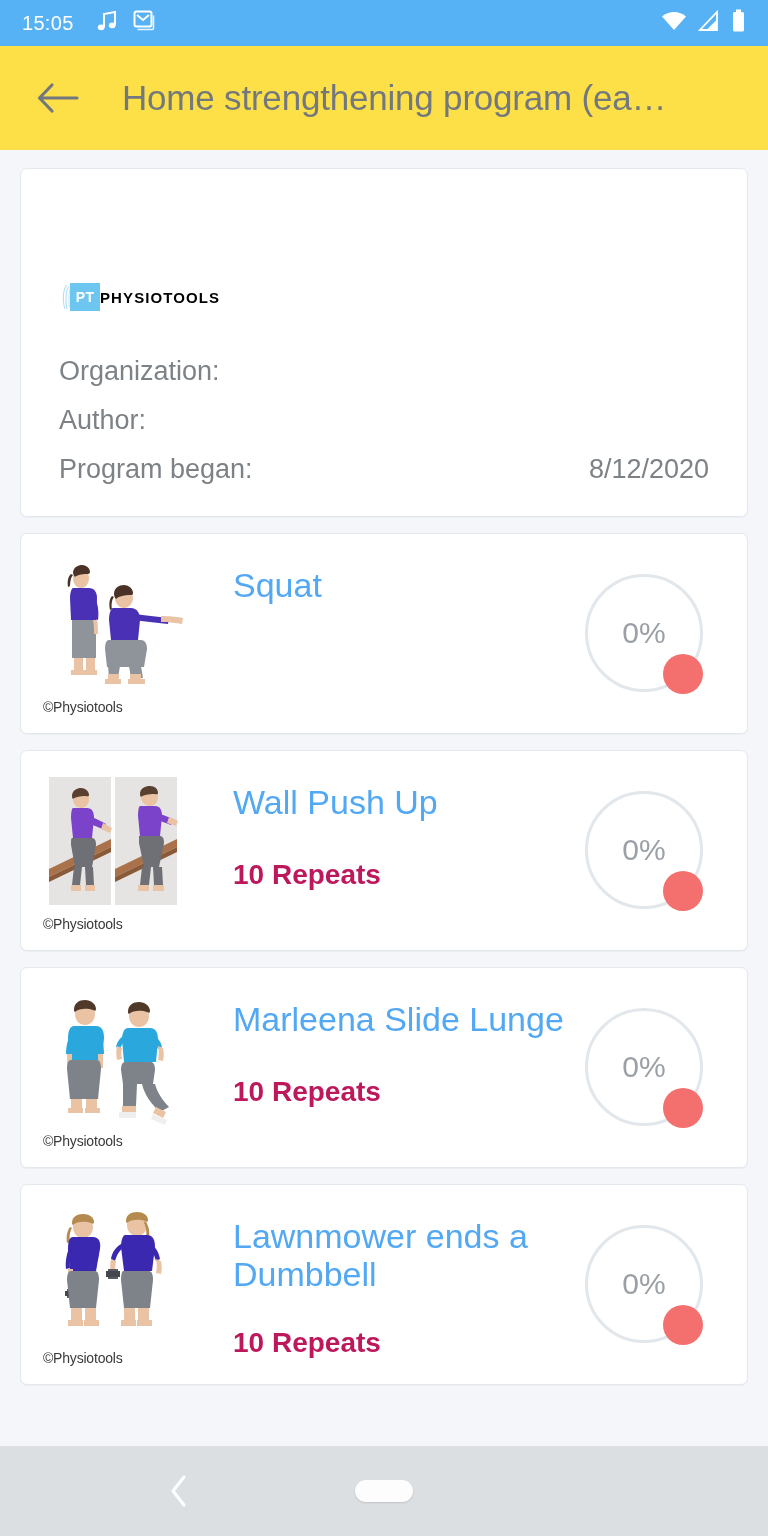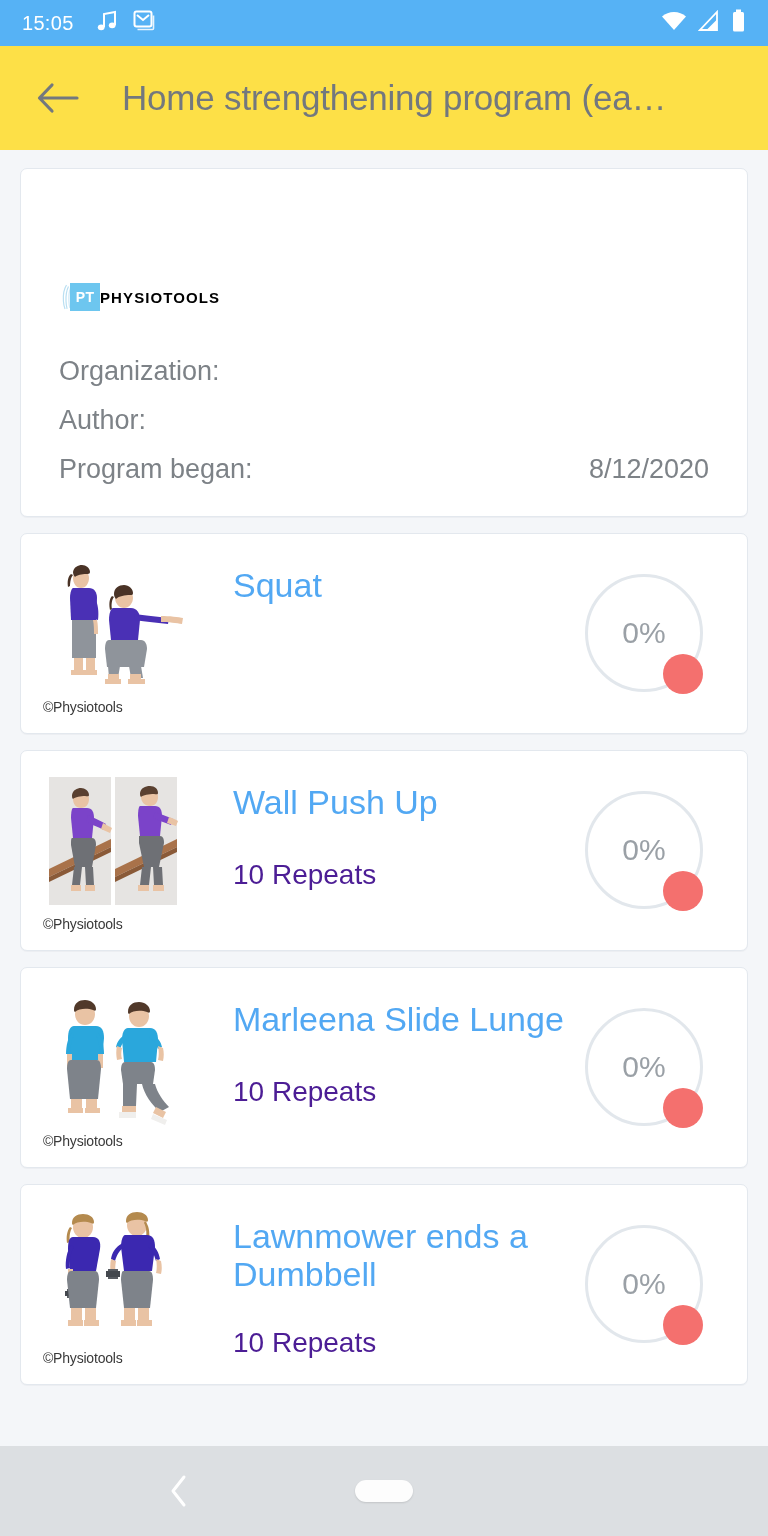--- a/index.html
+++ b/index.html
@@ -173,23 +173,23 @@
     min-width: 0;
   }
   .ex-title {
     font-size: 34px;
     color: #52a8f3;
     line-height: 1.12;
     font-weight: 400;
   }
   .ex-reps {
     font-size: 28px;
-    color: #4c1d95;
+    color: #be185d;
     margin-top: 38px;
-    font-weight: 400;
+    font-weight: 700;
   }
   .ex-body.two-line .ex-reps { margin-top: 34px; }
 
   
   .ring-wrap {
     flex: 0 0 132px;
     width: 132px;
     height: 132px;
     position: relative;
     align-self: center;

